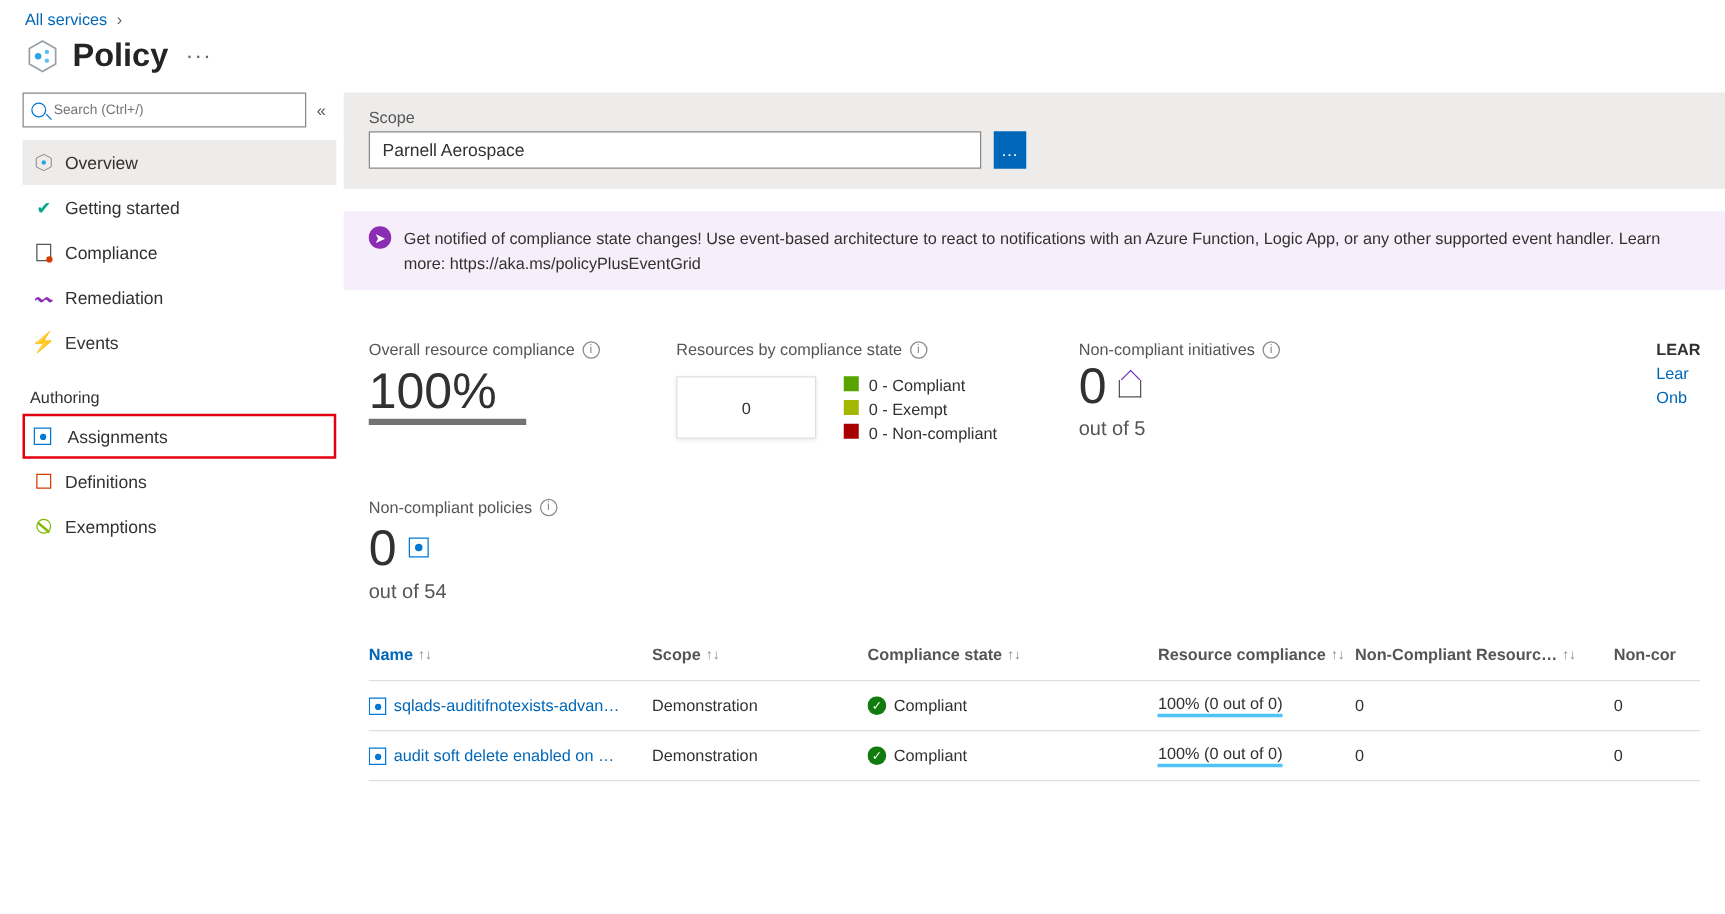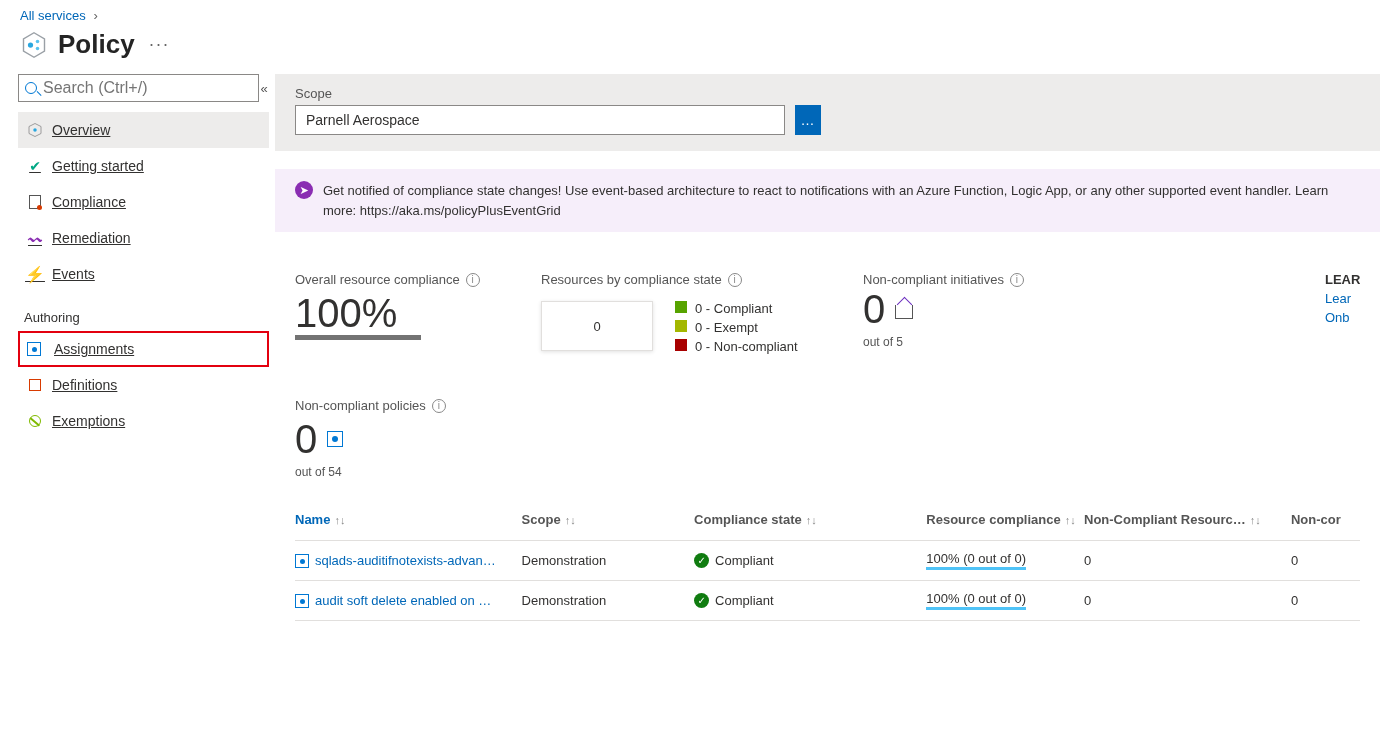--- a/index.html
+++ b/index.html
@@ -30,29 +30,29 @@
   .search-row { display: flex; align-items: center; margin-bottom: 10px; }
   .search-box {
     flex: 1;
     border: 1px solid #8a8886;
     height: 28px;
     display: flex; align-items: center;
     padding: 0 6px;
     background: #fff;
   }
   .search-box input {
-    border: none; outline: none; flex: 1; font-size: 16px; color: #6d28d9;
+    border: none; outline: none; flex: 1; font-size: 11px; color: #6d28d9;
     background: transparent;
   }
   .collapse-chev { width: 24px; text-align: center; cursor: pointer; color: #555; font-size: 13px; }
   .nav-item {
     display: flex; align-items: center;
     height: 36px; padding: 0 6px;
     cursor: pointer;
-    font-size: 14px; color: #323130; text-decoration: underline;
+    font-size: 14px; color: #323130;
   }
   .nav-item.selected { background: #edeceb; }
   .nav-item .nic { width: 22px; display: flex; justify-content: center; margin-right: 6px; }
   .nav-section-label {
     font-size: 13px; color: #323130; font-weight: 400;
     padding: 18px 6px 6px 6px;
   }
   .highlight-box { border: 2px solid #e3000f; }
 
   
@@ -96,21 +96,21 @@
     display: inline-flex; width: 14px; height: 14px; border: 1px solid #888; border-radius: 50%;
     align-items: center; justify-content: center; font-size: 10px; color: #888; margin-left: 6px;
   }
   .big-pct {
     font-size: 40px; font-weight: 300; line-height: 1.1; margin-top: 4px;
     display: inline-block; border-bottom: 5px solid #737373; padding-right: 24px;
   }
   .big-zero {
     font-size: 40px; font-weight: 300; line-height: 1.1; margin-top: 4px;
   }
-  .sub { font-size: 12px; color: #555; margin-top: 4px; }
+  .sub { font-size: 16px; color: #555; margin-top: 4px; }
 
   
   .state-block { display: flex; margin-top: 10px; }
   .donut-card {
     width: 112px; height: 50px; border: 1px solid #e1dfdd; box-shadow: 0 1px 4px rgba(0,0,0,.12);
     display: flex; align-items: center; justify-content: center;
     margin-right: 22px; margin-top: 4px; background: #fff; position: relative;
   }
   .donut-behind {
     position: absolute; width: 86px; height: 86px; border-radius: 50%;

